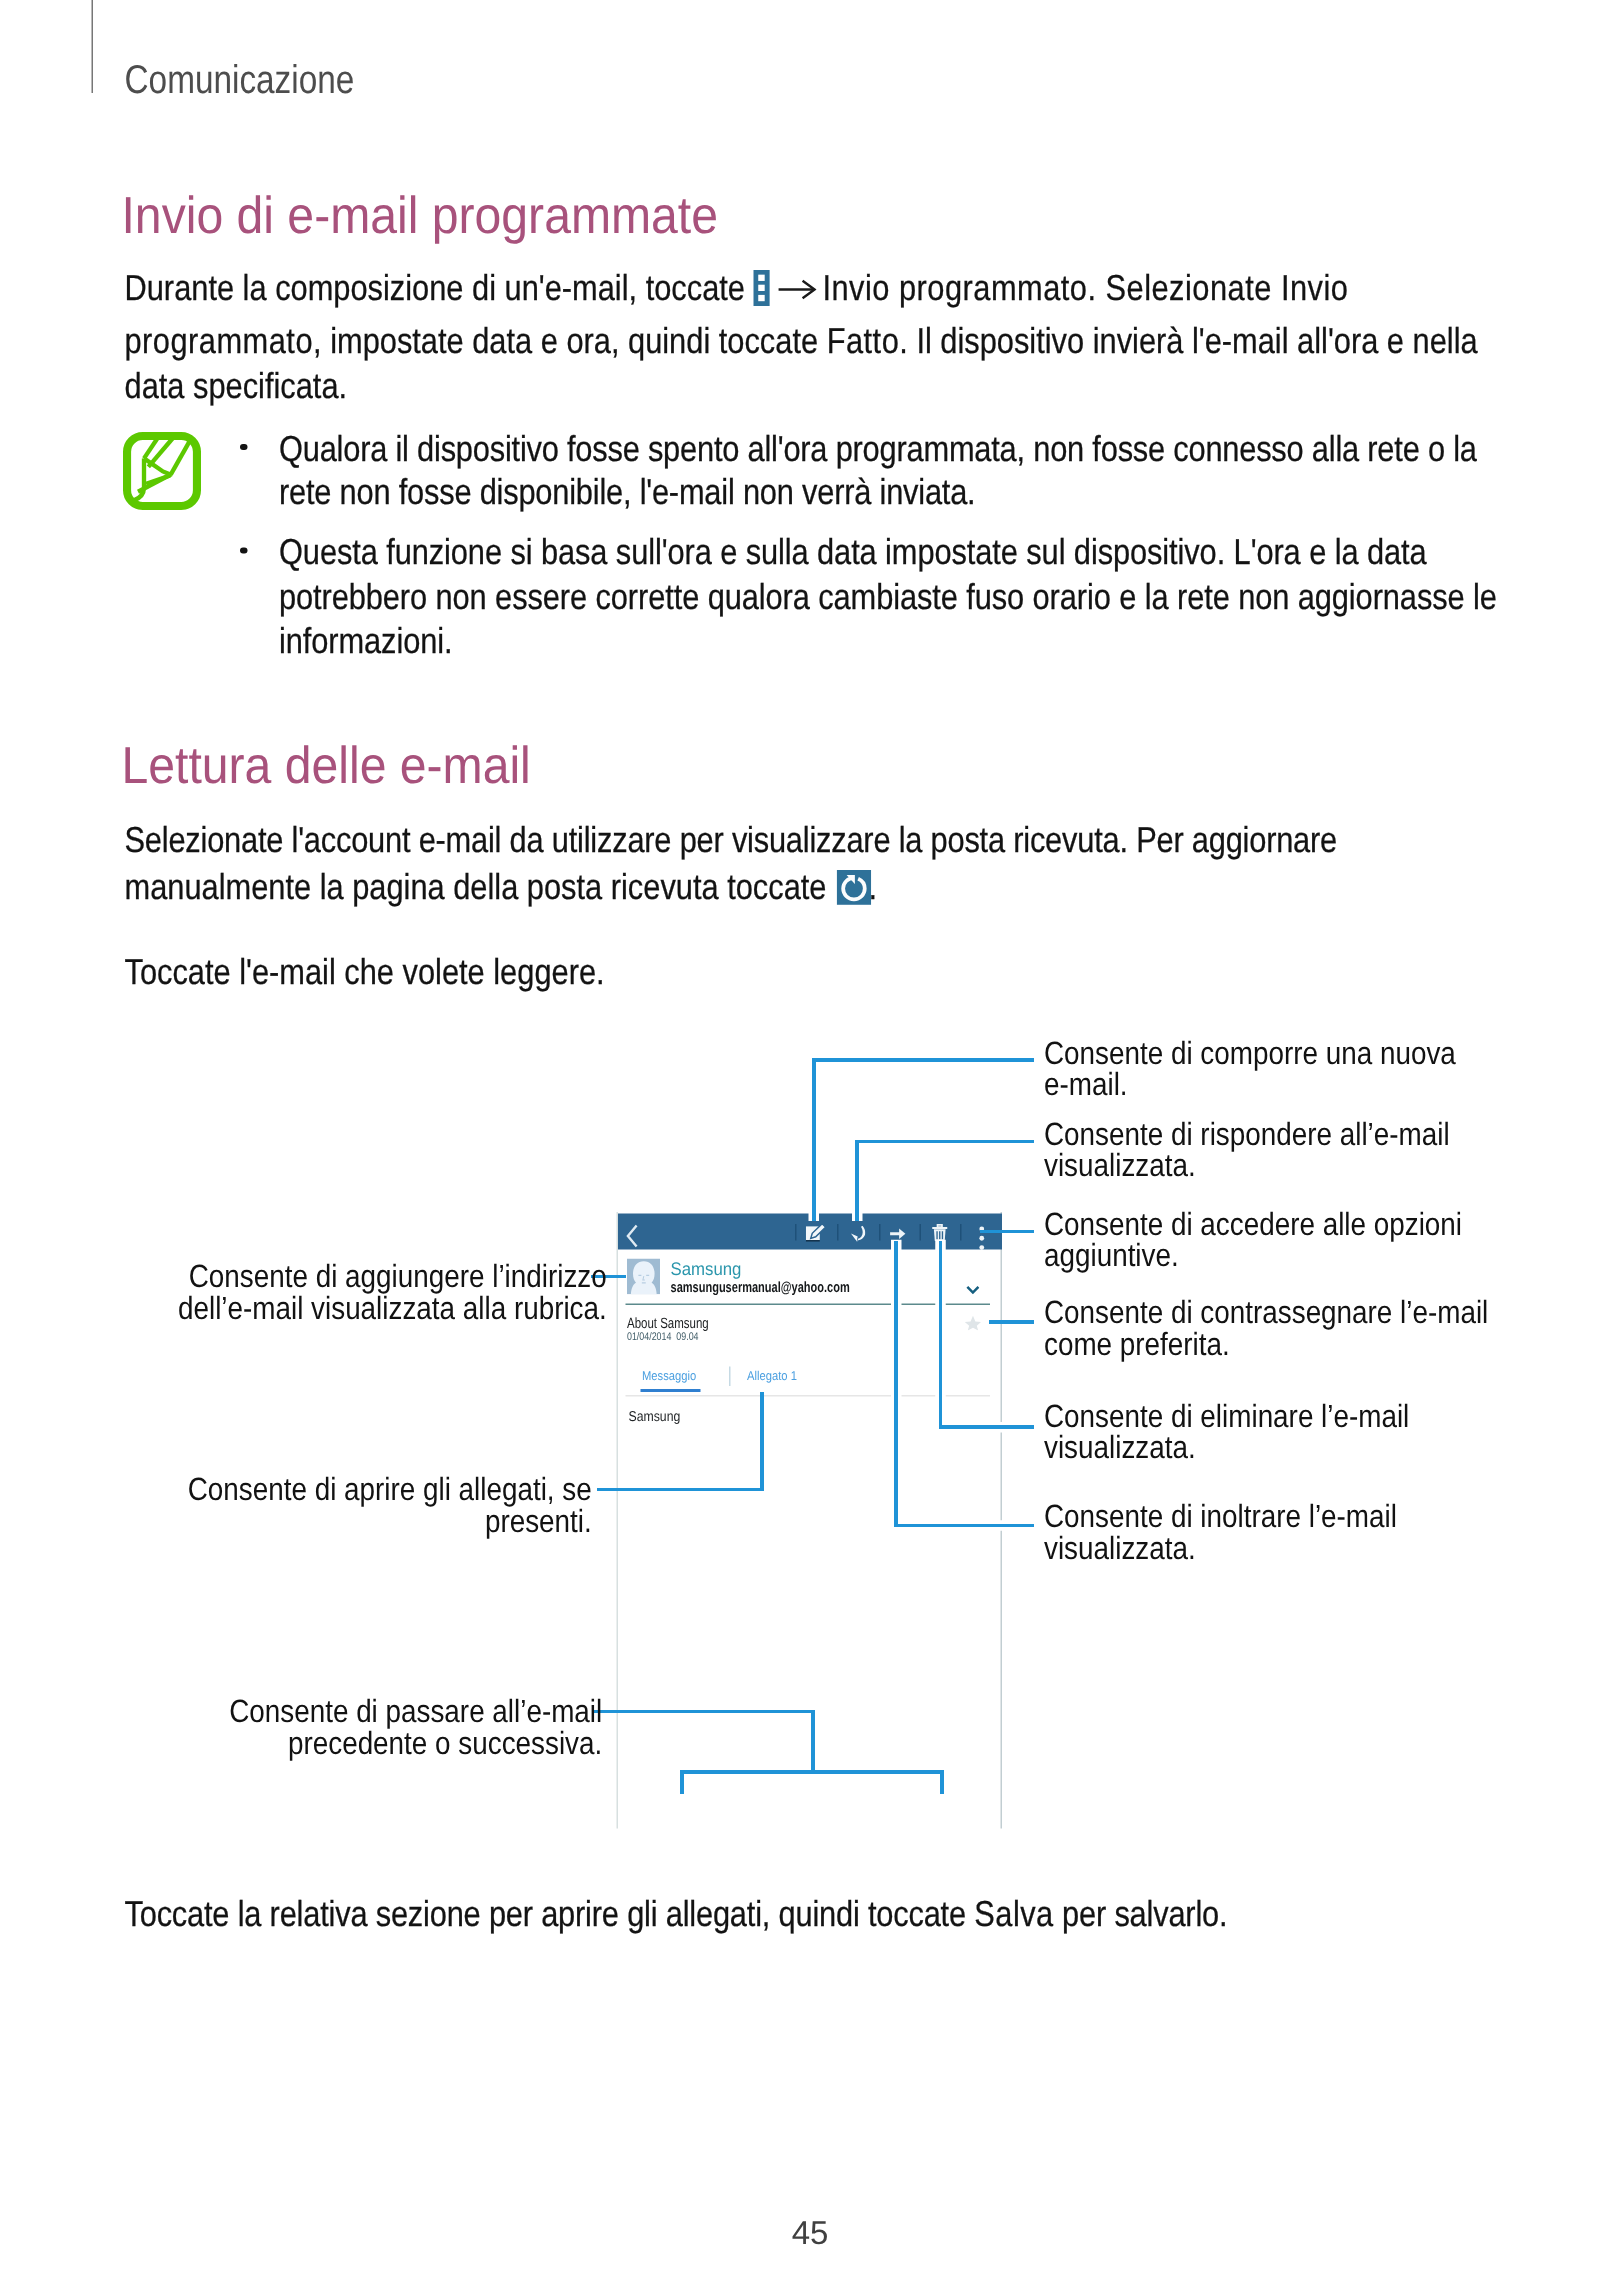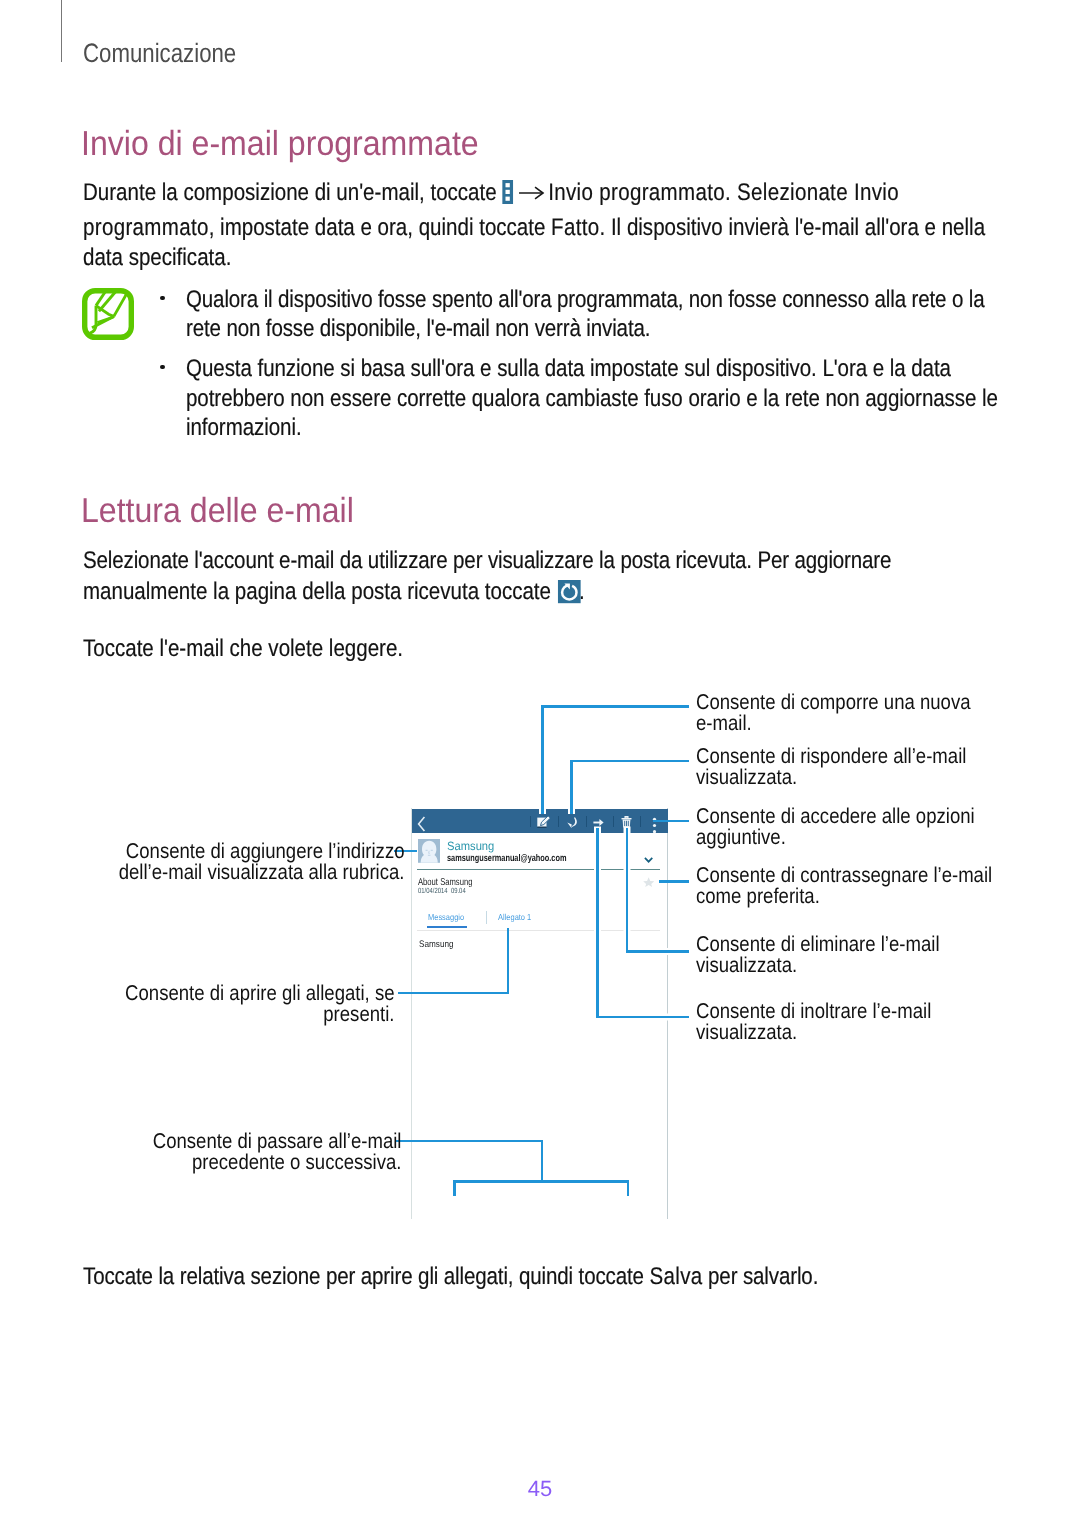--- a/index.html
+++ b/index.html
@@ -33,21 +33,21 @@
   #note-icon{left:82px;top:288px;width:52px;height:52px;}
   .note-block{color:#131313;-webkit-text-stroke:.18px #131313;font-size:24px;line-height:29.7px;white-space:nowrap;
         transform:scaleX(.8555);transform-origin:0 0;}
   #note1{left:186px;top:284.7px;letter-spacing:-.16px;}
   #note2{left:186px;top:353.8px;letter-spacing:-.07px;}
   .bullet{position:absolute;left:160.1px;width:4.5px;height:4.5px;border-radius:50%;background:#131313;}
   #b1{top:295.8px;}
   #b2{top:364.9px;}
 
   
-  #page-num{left:0;top:1476px;width:1080px;text-align:center;font-size:22px;color:#8b5cf6;}
+  #page-num{left:0;top:1476px;width:1080px;text-align:center;font-size:22px;color:#404040;}
 
   
   .inline-ico{display:inline-block;position:relative;}
   .uiref{letter-spacing:.38px;}
 
   
   #figure{left:0;top:0;width:1080px;height:1527px;}
   #leaders{left:0;top:0;}
   .callout{position:absolute;color:#121212;font-size:21.4px;line-height:21.1px;
            white-space:pre-line;transform:scaleX(.868);transform-origin:0 0;}

